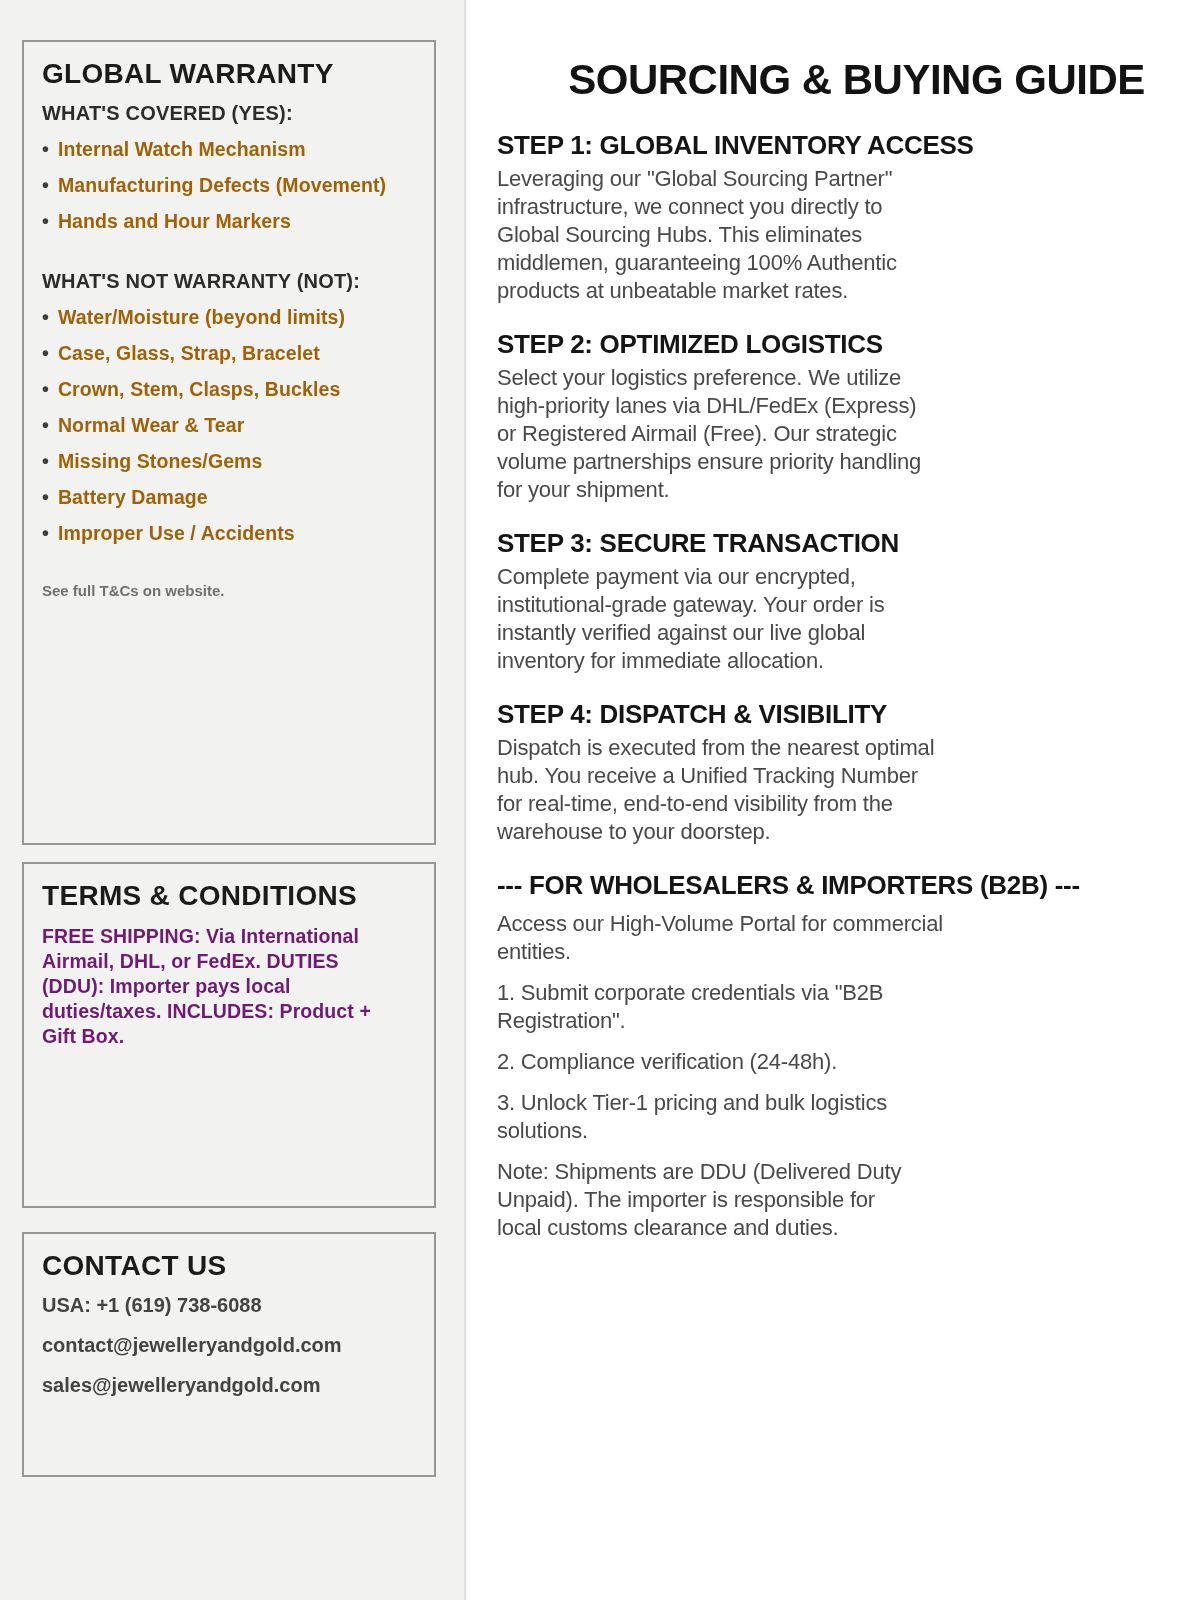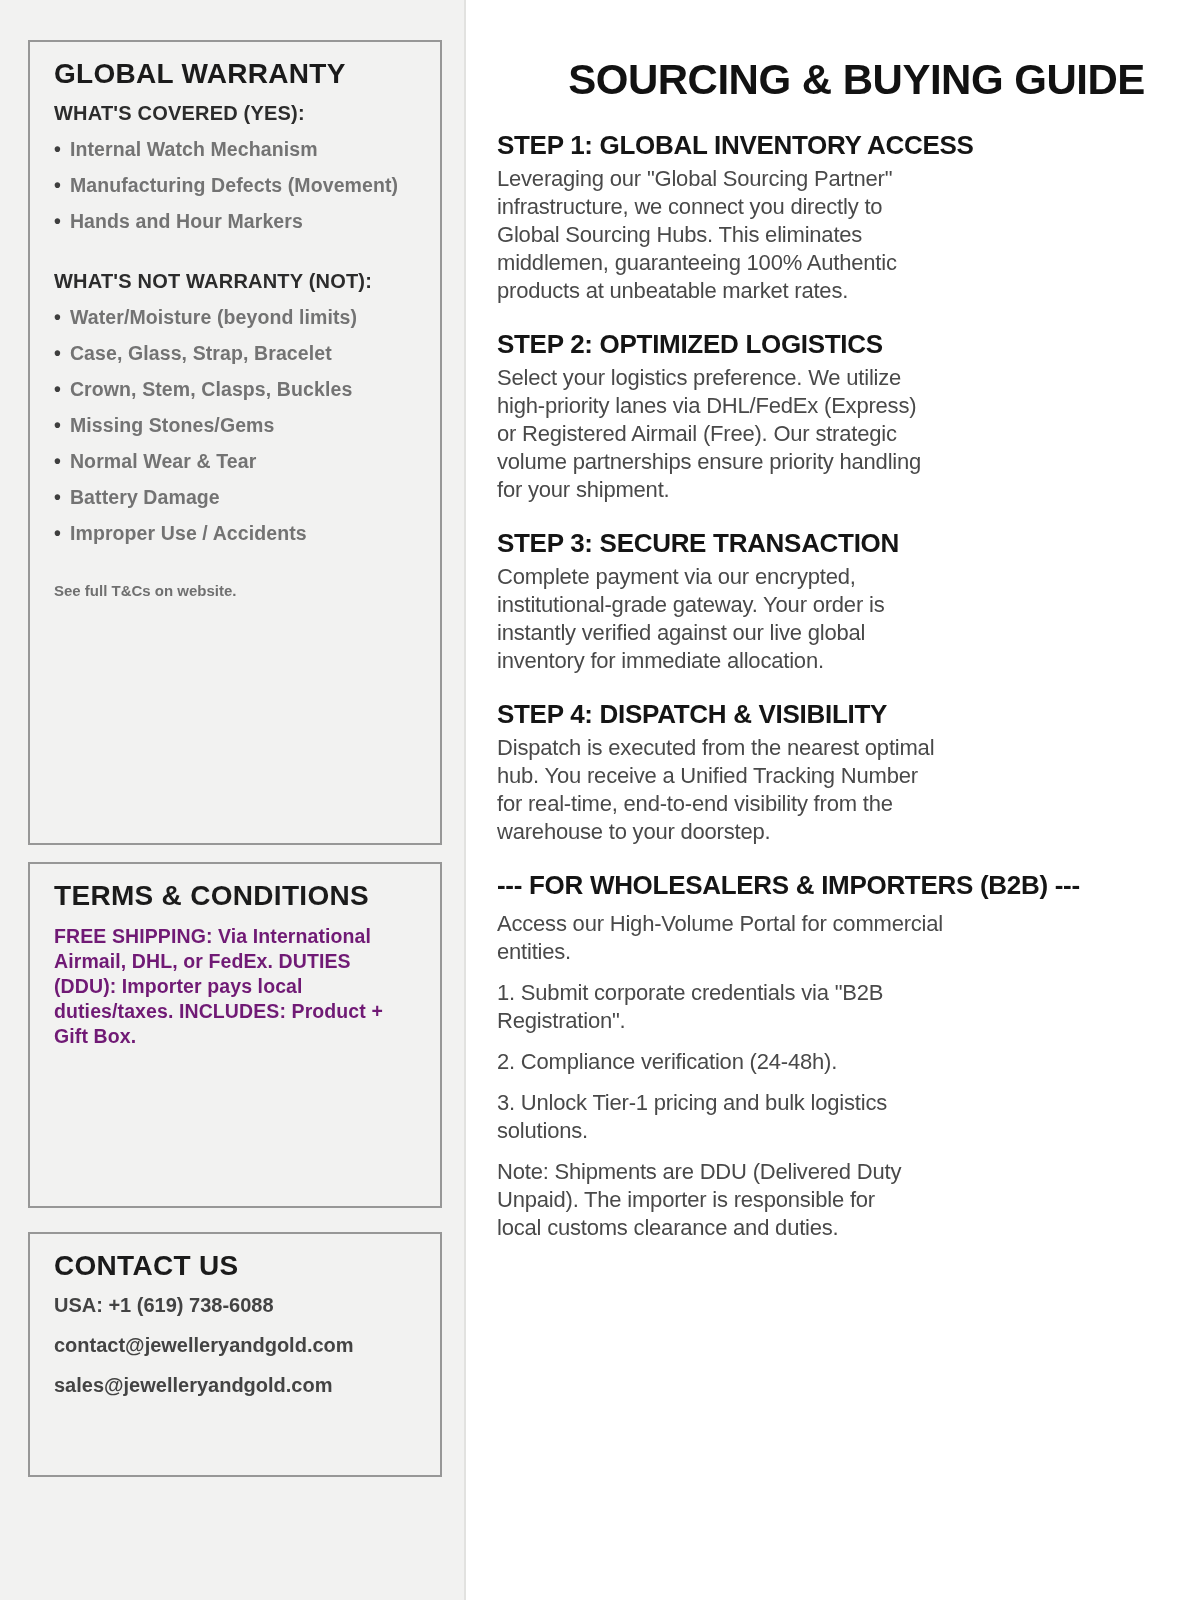--- a/index.html
+++ b/index.html
@@ -7,38 +7,38 @@
     width:1200px;height:1600px;position:relative;background:#ffffff;
     font-family:"Liberation Sans", sans-serif;overflow:hidden;
     -webkit-font-smoothing:antialiased;
   }
   
   .sidebar{
     position:absolute;left:0;top:0;bottom:0;width:464px;
     background:#f2f2f1;border-right:2px solid #e2e2e0;
   }
   .panel{
-    position:absolute;left:28px;width:414px;box-sizing:border-box;
-    border:2px solid #979797;padding:16px 16px 0 24px;
+    position:absolute;left:22px;width:414px;box-sizing:border-box;
+    border:2px solid #979797;padding:16px 16px 0 18px;
   }
   .panel--warranty{top:40px;height:805px;}
   .panel--terms{top:862px;height:346px;}
   .panel--contact{top:1232px;height:245px;}
   .panel h2{
     margin:0 0 12px;font-size:28px;font-weight:700;color:#1b1b1b;
     letter-spacing:.3px;
   }
   .subhead{
     margin:0 0 14px;font-size:20px;font-weight:700;color:#2c2c2c;
     letter-spacing:.2px;
   }
   .subhead--not{margin-top:38px;}
   ul.cov{list-style:none;margin:0;padding:0;}
   ul.cov li{
-    font-size:19.5px;font-weight:700;color:#737373;
+    font-size:19.5px;font-weight:700;color:#a16207;
     margin:0 0 15px;line-height:21px;letter-spacing:.1px;
   }
   .blt::before{content:"•";margin-right:9px;color:#3e3e3e;}
   .footnote{
     margin:38px 0 0;font-size:15px;font-weight:700;color:#707070;
   }
   .terms-body{
     margin:0;font-size:19.5px;line-height:25px;font-weight:700;
     color:#701a75;white-space:pre-line;letter-spacing:.1px;
   }
@@ -82,22 +82,22 @@
     <ul class="cov">
         <li class="blt">Internal Watch Mechanism</li>
         <li class="blt">Manufacturing Defects (Movement)</li>
         <li class="blt">Hands and Hour Markers</li>
       </ul>
     <div class="subhead subhead--not">WHAT'S NOT WARRANTY (NOT):</div>
     <ul class="cov">
         <li class="blt">Water/Moisture (beyond limits)</li>
         <li class="blt">Case, Glass, Strap, Bracelet</li>
         <li class="blt">Crown, Stem, Clasps, Buckles</li>
+        <li class="blt">Normal Wear &amp; Tear</li>
         <li class="blt">Missing Stones/Gems</li>
-        <li class="blt">Normal Wear &amp; Tear</li>
         <li class="blt">Battery Damage</li>
         <li class="blt">Improper Use / Accidents</li>
       </ul>
     <div class="footnote">See full T&amp;Cs on website.</div>
   </section>
 
   <section class="panel panel--terms">
     <h2>TERMS &amp; CONDITIONS</h2>
     <p class="terms-body">FREE SHIPPING: Via International
 Airmail, DHL, or FedEx.  DUTIES

